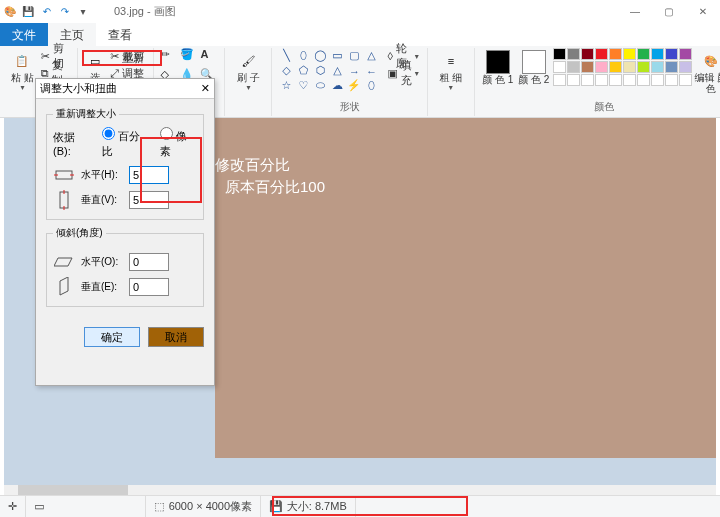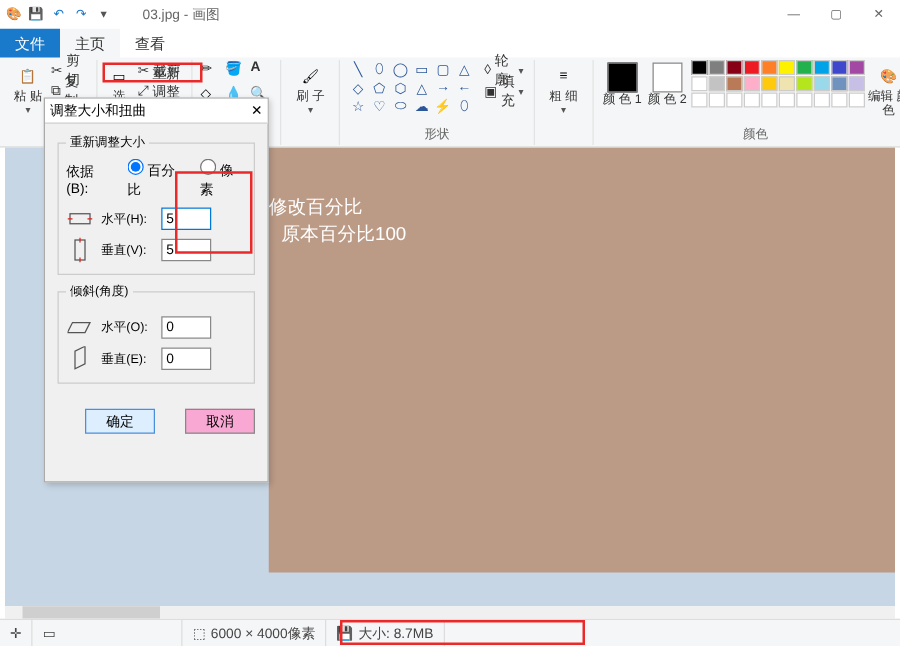--- a/index.html
+++ b/index.html
@@ -34,22 +34,22 @@
 .dialog{position:absolute;left:35px;top:78px;width:180px;height:308px;background:#f0f0f0;border:1px solid #aaa;box-shadow:2px 2px 5px rgba(0,0,0,.2);z-index:10}
 .dialog .dtitle{height:20px;background:#fff;border-bottom:1px solid #ccc;display:flex;align-items:center;justify-content:space-between;padding:0 4px;font-size:11px}
 .dialog .dbody{padding:8px 10px}
 .dialog fieldset{border:1px solid #ccc;padding:6px 6px 10px;margin-bottom:6px}
 .dialog legend{font-size:10px;padding:0 3px}
 .drow{display:flex;align-items:center;gap:6px;margin-top:7px}
 .drow .ic{width:22px;height:18px;display:flex;align-items:center;justify-content:center}
 .drow label{font-size:10px;width:42px}
 .drow input[type=text]{width:40px;height:18px;border:1px solid #888;padding:0 3px;font-size:11px}
 .radio-row{display:flex;align-items:center;gap:10px;font-size:10px}
-.dbtns{display:flex;justify-content:flex-end;gap:24px;padding:6px 10px}
-.dbtns button{width:56px;height:20px;border:1px solid #888;background:#f9a8d4;font-size:11px}
+.dbtns{display:flex;justify-content:flex-end;gap:8px;padding:6px 10px}
+.dbtns button{width:56px;height:20px;border:1px solid #888;background:#a16207;font-size:11px}
 .dbtns button.primary{background:#ddeeff;border-color:#4a90d9}
 .statusbar{position:absolute;left:0;right:0;bottom:0;height:22px;background:#f5f6f7;border-top:1px solid #ddd;display:flex;align-items:center;font-size:10px;color:#444}
 .statusbar .cell{border-right:1px solid #ddd;padding:0 8px;height:100%;display:flex;align-items:center;gap:4px}
 .statusbar .spacer{flex:1}
 .hscroll{position:absolute;left:4px;right:4px;bottom:22px;height:10px;background:#f0f0f0}
 .hscroll .thumb{position:absolute;left:14px;width:110px;top:0;bottom:0;background:#cfcfcf}
 .redbox{position:absolute;border:2px solid #ea2a2a;pointer-events:none;z-index:50}
 .chev{font-size:8px;color:#555}
 </style>
 </head>

